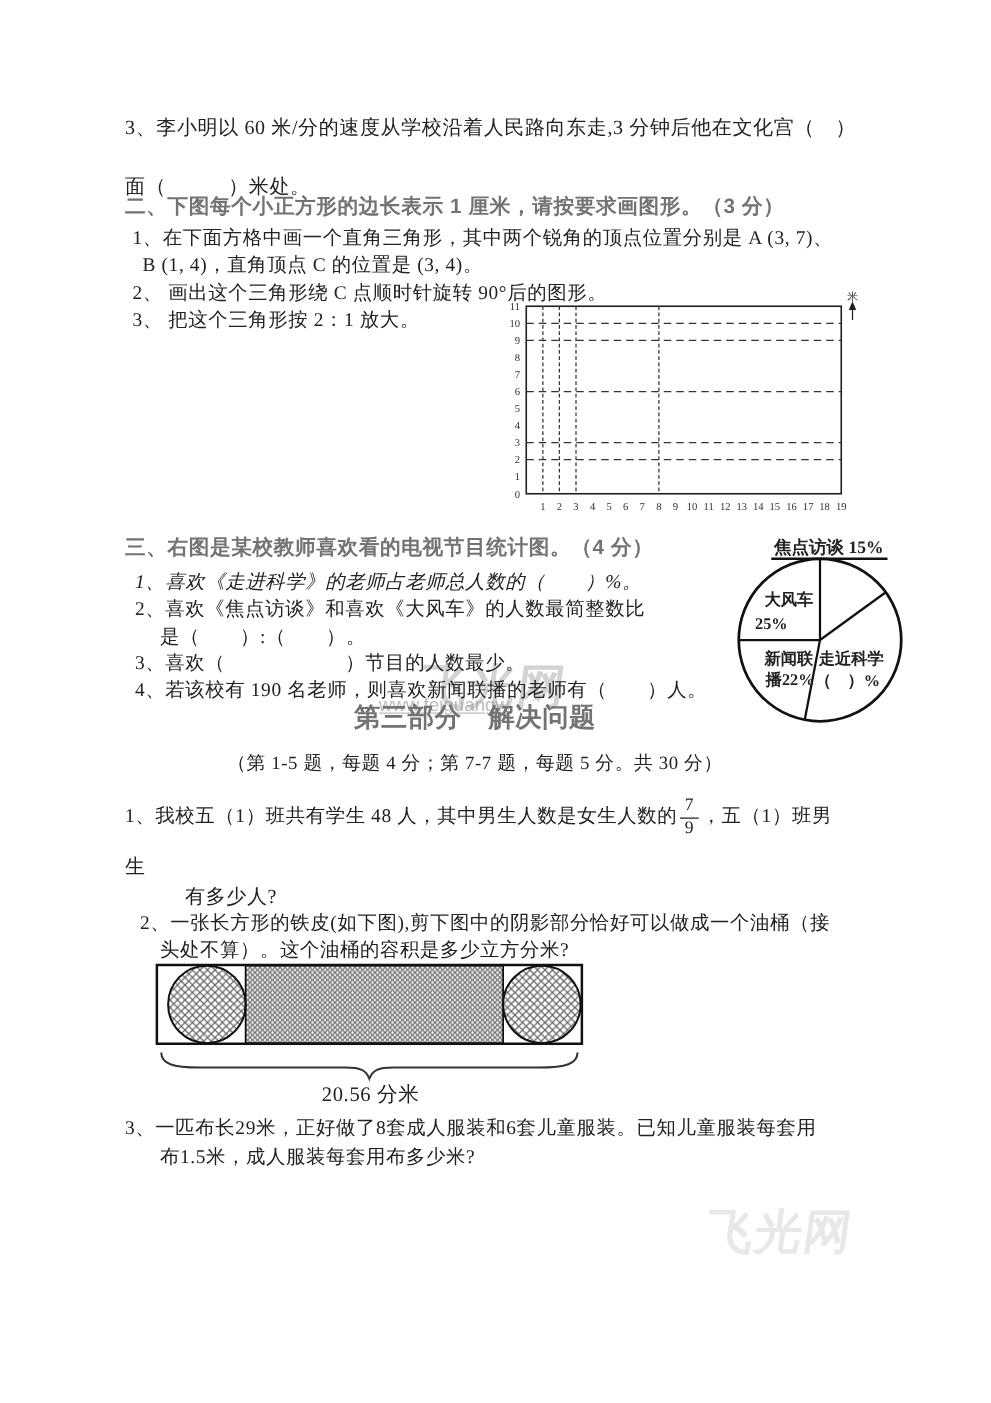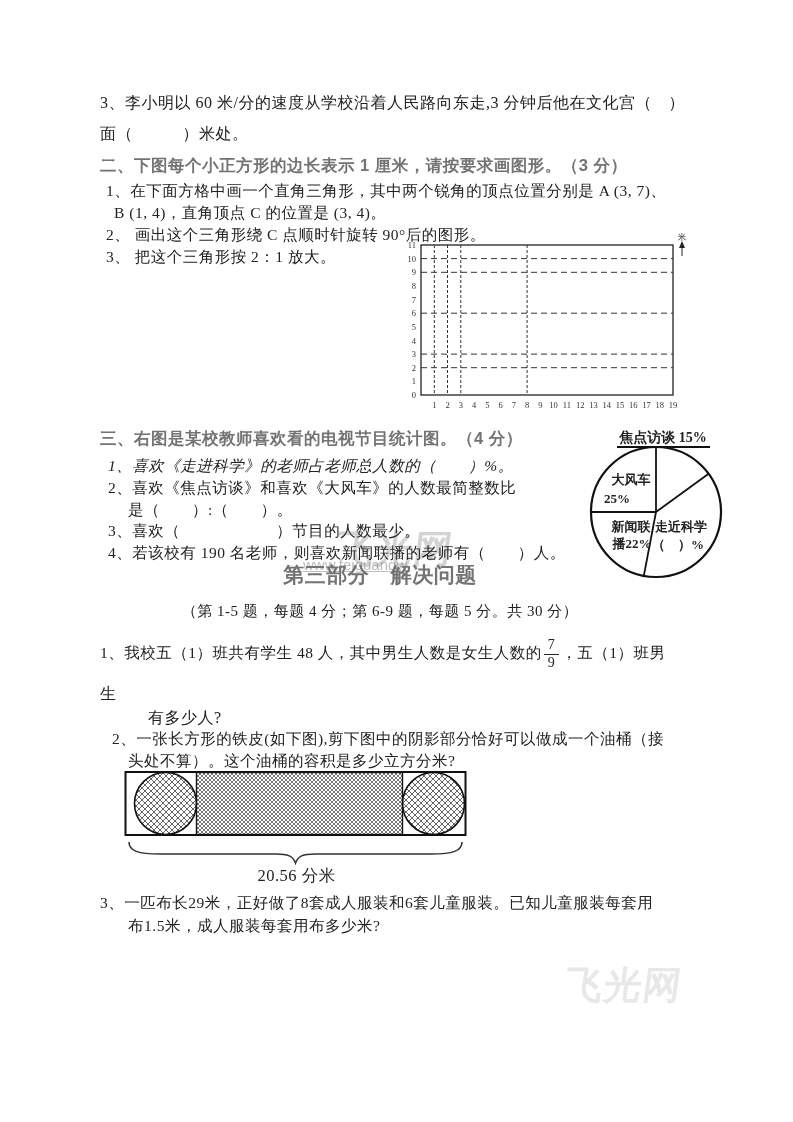--- a/index.html
+++ b/index.html
@@ -26,21 +26,21 @@
 <body>
 
 <div id="page">
 
   <div class="wm-big" style="left:336px;top:524px;font-size:38px;color:#a8a8a8;opacity:.5;letter-spacing:1px;">飞光网</div>
   <div class="wm-url" style="left:303px;top:556px;font-size:15px;color:#9a9a9a;opacity:.65;">www.feiguangw</div>
 
   <div class="wm-big" style="left:565px;top:960px;font-size:38px;color:#d6d6d6;opacity:.55;letter-spacing:1px;">飞光网</div>
 
   <div class="line" style="left:100px;top:93px;">3、李小明以 60 米/分的速度从学校沿着人民路向东走,3 分钟后他在文化宫（　）</div>
-  <div class="line" style="left:100px;top:124px;">面（　　　）米处。</div>
+  <div class="line" style="left:100px;top:140px;">面（　　　）米处。</div>
 
   <div class="line bold" style="left:100px;top:155px;font-size:16.5px;">二、下图每个小正方形的边长表示 1 厘米，请按要求画图形。（3 分）</div>
   <div class="line" style="left:106px;top:181px;font-size:15.5px;">1、在下面方格中画一个直角三角形，其中两个锐角的顶点位置分别是 A (3, 7)、</div>
   <div class="line" style="left:114px;top:203px;font-size:15.5px;">B (1, 4)，直角顶点 C 的位置是 (3, 4)。</div>
   <div class="line" style="left:106px;top:225px;font-size:15.5px;">2、 画出这个三角形绕 C 点顺时针旋转 90°后的图形。</div>
   <div class="line" style="left:106px;top:247px;font-size:15.5px;">3、 把这个三角形按 2：1 放大。</div>
 
   <svg id="grid-svg" style="position:absolute;left:392px;top:228px;" width="302" height="190" viewBox="0 0 302 190">
     <rect x="29" y="17" width="252" height="150" fill="none" stroke="#222" stroke-width="1.3"></rect>
     <g id="grid-dashes" stroke="#333" stroke-width="1">
@@ -116,21 +116,21 @@
     </g>
     <text x="58" y="57" text-anchor="middle">大风车</text>
     <text x="44" y="76" text-anchor="middle">25%</text>
     <text x="58" y="104" text-anchor="middle">新闻联</text>
     <text x="59" y="121" text-anchor="middle">播22%</text>
     <text x="108" y="104" text-anchor="middle">走近科学</text>
     <text x="105" y="122" text-anchor="middle">（　）%</text>
   </svg>
 
   <div class="line bold center" style="left:80px;top:562px;width:600px;font-size:21px;white-space:normal;">第三部分　解决问题</div>
-  <div class="line center" style="left:80px;top:602px;width:600px;font-size:15px;white-space:normal;">（第 1-5 题，每题 4 分；第 6-9 题，每题 5 分。共 30 分）</div>
+  <div class="line center" style="left:80px;top:602px;width:600px;font-size:15px;white-space:normal;">（第 1-5 题，每题 4 分；第 7-7 题，每题 5 分。共 30 分）</div>
 
   <div class="line" style="left:100px;top:638px;font-size:15.5px;">
     <span>1、我校五（1）班共有学生 48 人，其中男生人数是女生人数的</span><span class="frac"><span class="num">7</span><span class="den">9</span></span><span>，五（1）班男</span>
   </div>
   <div class="line" style="left:100px;top:684px;">生</div>
   <div class="line" style="left:148px;top:708px;">有多少人?</div>
 
   <div class="line" style="left:112px;top:729px;font-size:15.5px;">2、一张长方形的铁皮(如下图),剪下图中的阴影部分恰好可以做成一个油桶（接</div>
   <div class="line" style="left:128px;top:751px;font-size:15.5px;">头处不算）。这个油桶的容积是多少立方分米?</div>
 

